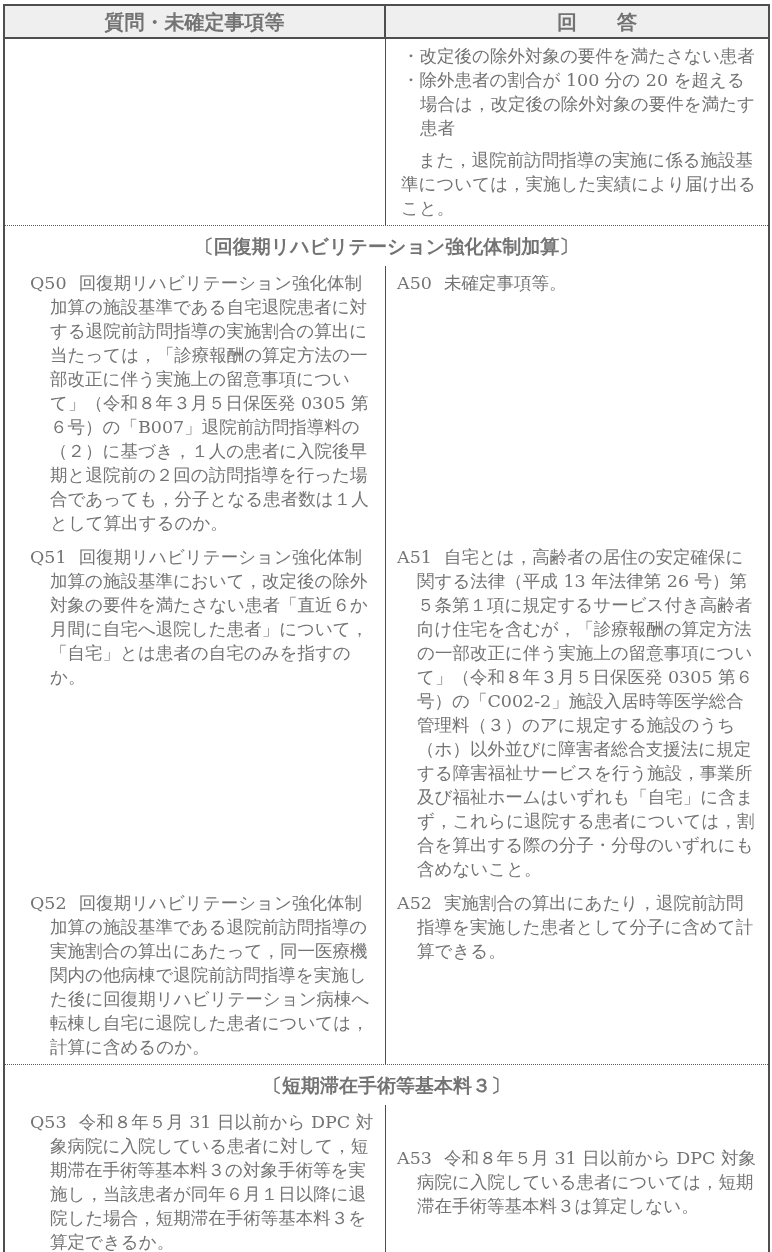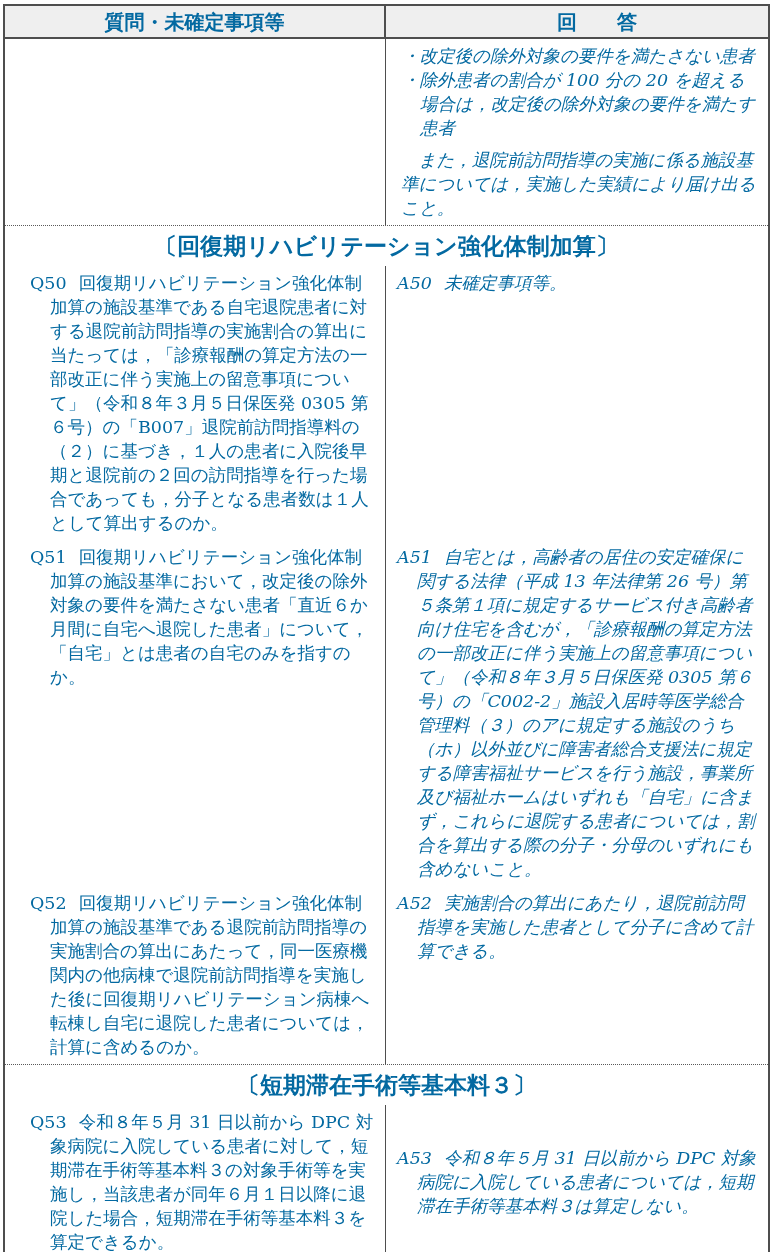--- a/index.html
+++ b/index.html
@@ -1,45 +1,45 @@
 <!DOCTYPE html>
 <html lang="ja"><head>
 <meta charset="utf-8">
 <style>
   html,body { margin:0; padding:0; background:#ffffff; }
   .page {
     position:relative; width:772px; height:1252px; overflow:hidden;
-    background:#ffffff; color:#0369a1;
+    background:#ffffff; color:#737373;
     font-family:"DejaVu Serif","Liberation Serif",serif;
     font-size:17.5px; line-height:24px;
   }
   .qa-table {
     position:absolute; left:3px; top:4px; width:767px; box-sizing:border-box;
     border-left:2px solid #4e4e4e; border-right:2px solid #4e4e4e; border-top:2px solid #4e4e4e;
     display:flex; flex-direction:column; min-height:1247px;
   }
   
   .thead { display:flex; background:#efefef; border-bottom:2px solid #4e4e4e; height:31px;
            font-family:"DejaVu Sans","Liberation Sans",sans-serif; font-weight:bold; font-size:20px; }
   .thead .hq { width:381px; border-right:2px solid #4e4e4e; box-sizing:border-box;
                display:flex; align-items:center; justify-content:center; }
   .thead .ha { flex:1; display:flex; align-items:center; justify-content:center;margin-left:40px; }
   
   .qa-row { display:flex; }
   .qcell { width:381px; box-sizing:border-box; border-right:1.5px solid #4e4e4e;
            padding:5px 8px 5px 25px; }
-  .acell { flex:1; padding:5px 10px 5px 11px;font-style:italic; }
+  .acell { flex:1; padding:5px 10px 5px 11px; }
   p { margin:0; }
   .hang { padding-left:20px; text-indent:-20px; }
   .qid { margin-right:12px; }
   .bullet { padding-left:23px; text-indent:-18px; }
   .note { padding-left:4px;margin-top:8px; }
   
   .section-row { border-top:1px dotted #5a5a5a; text-align:center; padding:9px 0 9px 0;
-                 font-family:"DejaVu Sans","Liberation Sans",sans-serif; font-weight:bold; font-size:23px;
+                 font-family:"DejaVu Sans","Liberation Sans",sans-serif; font-weight:bold; font-size:19px;
                  line-height:22px; }
   .grow { flex:1 1 auto;align-items:center; }
   .bottom-dotted { border-top:1px dotted #5a5a5a; height:6px; }
 </style>
 </head>
 <body>
 
 <div class="page">
   <div class="qa-table">
 

